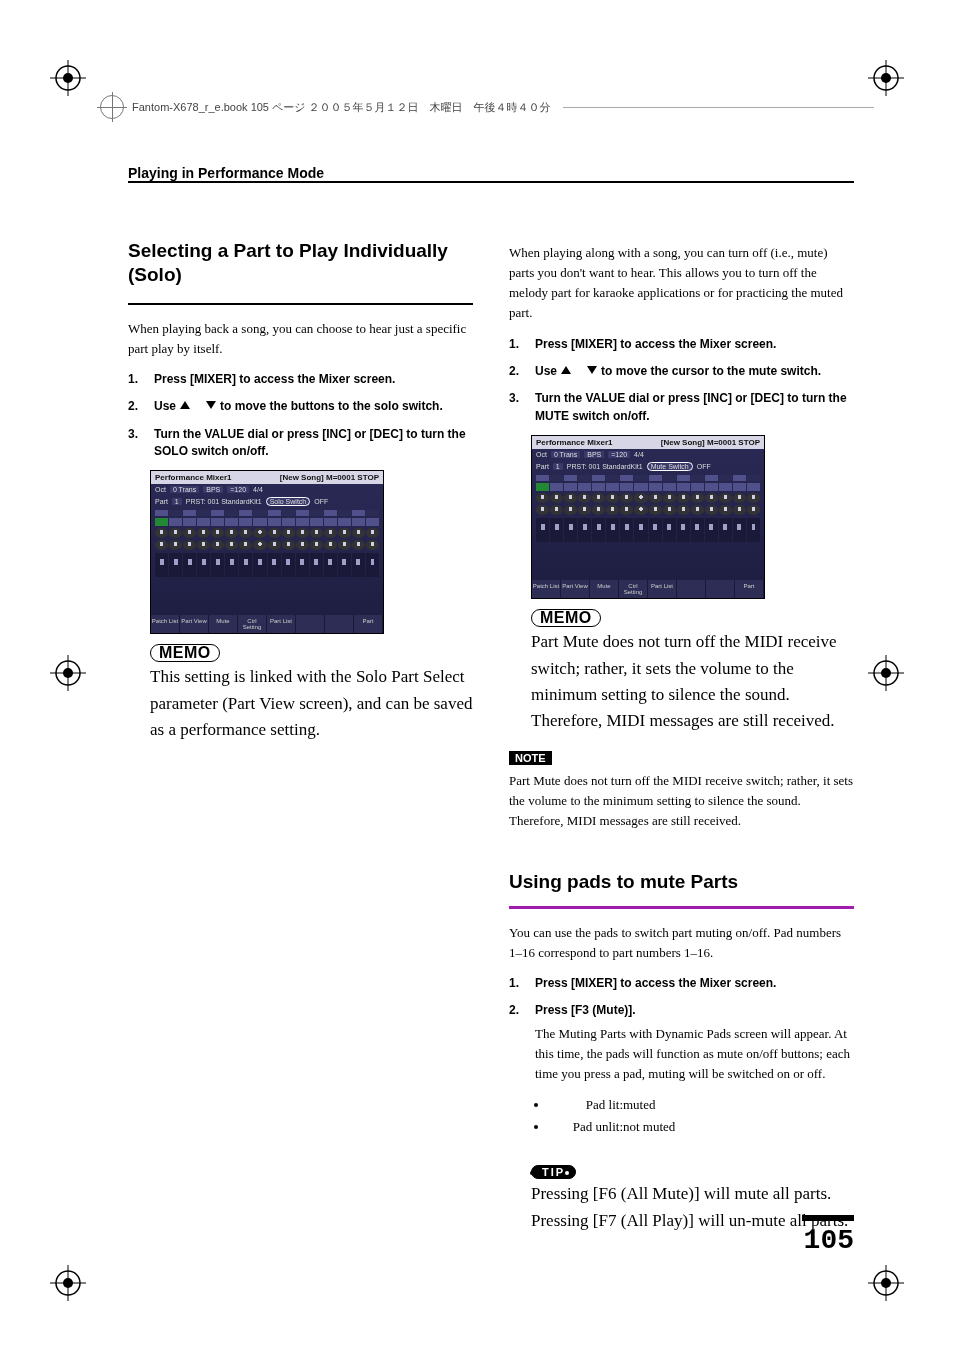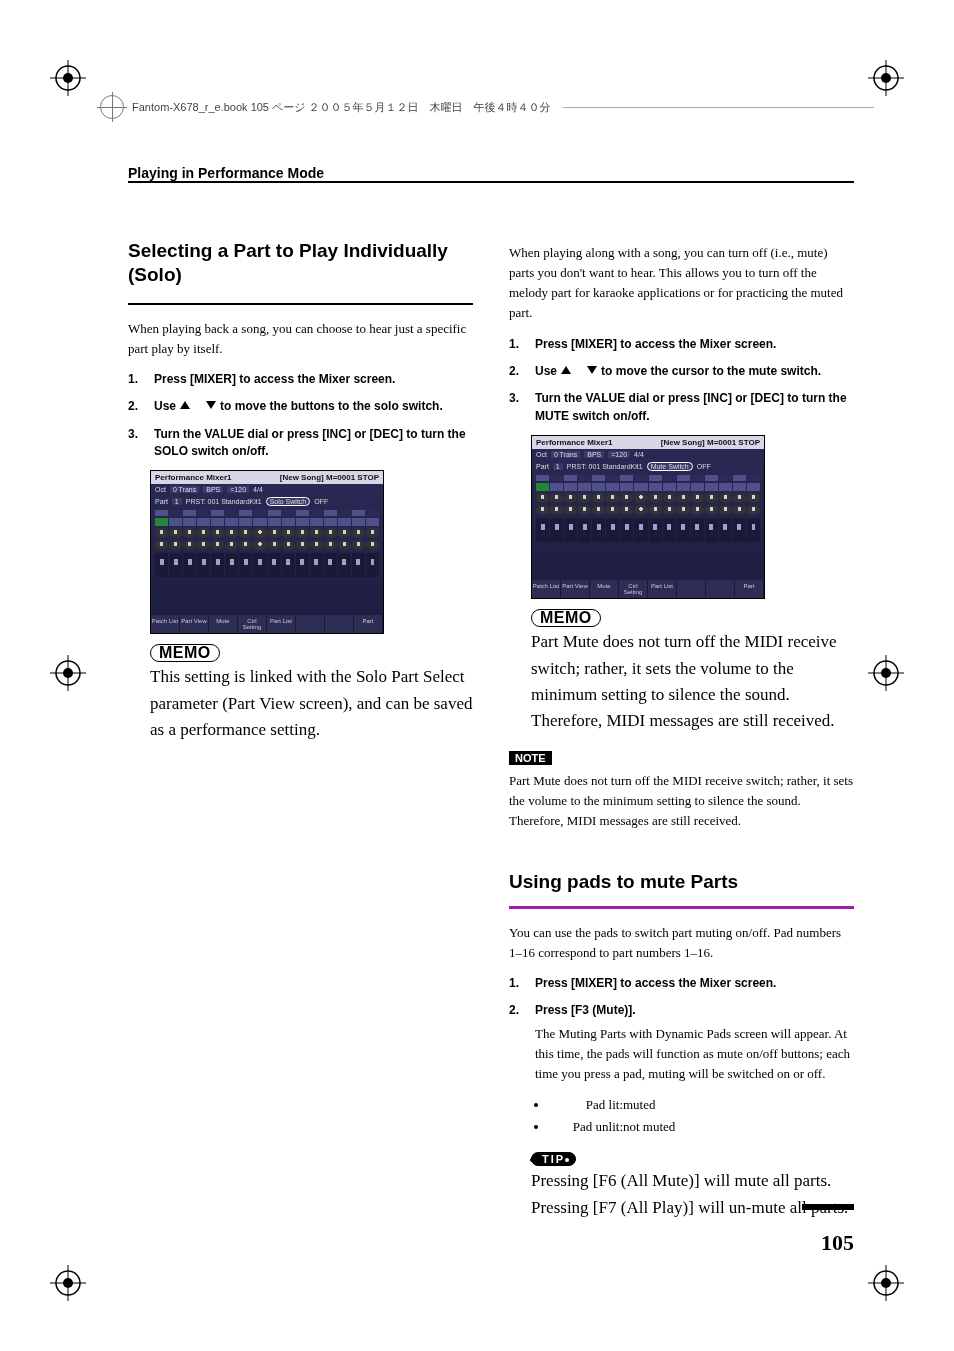--- a/index.html
+++ b/index.html
@@ -234,21 +234,21 @@
     display: inline-block;
     font-family: Arial, sans-serif;
     font-weight: 700;
     font-size: 11px;
     letter-spacing: 2px;
     border: 1.5px solid #000;
     border-radius: 10px;
     padding: 0 10px;
     background: #000;
     color: #fff;
-    margin: 6px 0 2px 22px;
+    margin: 19px 0 2px 22px;
     position: relative;
   }
   .tip-label::before, .tip-label::after {
     content: "";
     position: absolute;
     width: 4px; height: 4px;
     background: #fff;
     border-radius: 50%;
     top: 5px;
   }
@@ -265,24 +265,24 @@
     font-size: 13px;
     line-height: 1.7;
   }
   ul.bullets li span.k { display:inline-block; min-width: 74px; text-align: right; }
   .page-number {
     position: absolute;
     right: 0;
     bottom: 0;
     text-align: right;
     border-top: 6px solid #000;
-    padding-top: 20px;
-    font-family: Liberation Serif, serif;
-    font-weight: 700;
-    font-size: 22px;
+    padding-top: 4px;
+    font-family: Liberation Mono, monospace;
+    font-weight: 700;
+    font-size: 28px;
     width: 52px;
   }
 </style>
 </head>
 <body>
 
 <div class="crop-mark" style="top:60px;left:50px;">
   <svg viewBox="0 0 36 36">
       <circle cx="18" cy="18" r="12" fill="none" stroke="#000" stroke-width="1.5"></circle>
       <circle cx="18" cy="18" r="5" fill="#000"></circle>

